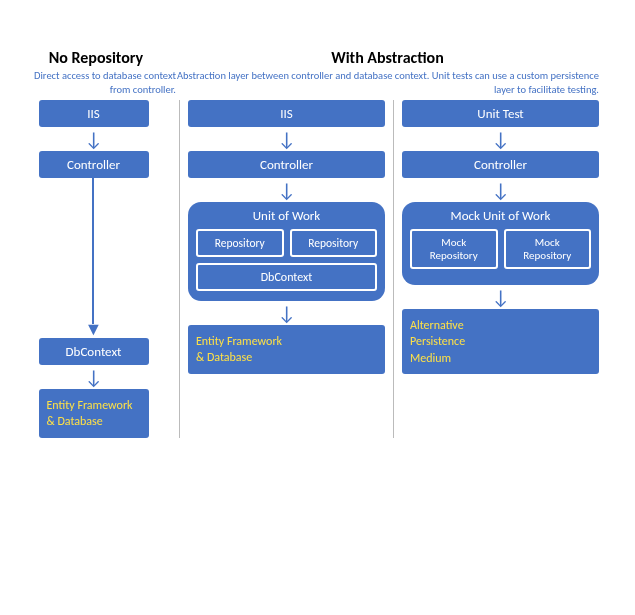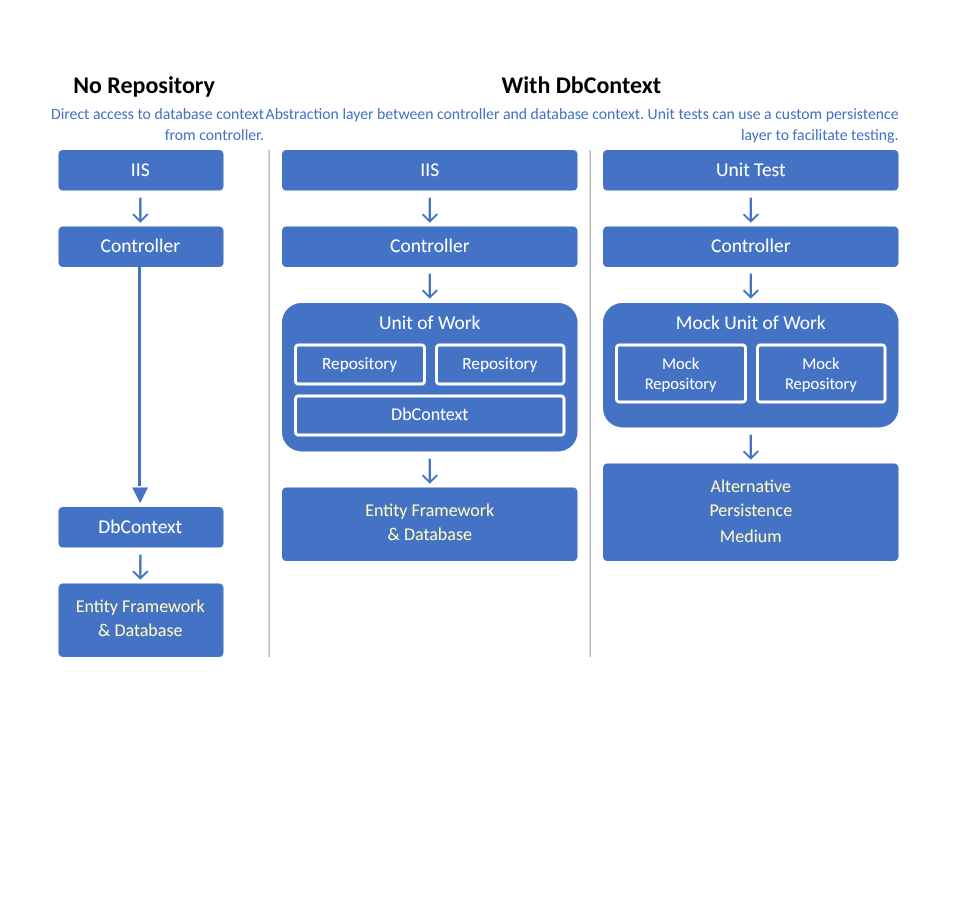--- a/index.html
+++ b/index.html
@@ -108,22 +108,21 @@
       color: #4472C4;
       font-size: 20px;
       text-align: center;
       line-height: 1;
       margin: 2px 0;
     }
 
     
     .bottom-box {
       background: #4472C4;
-      color: #fef9c3;
-      text-align: center;
+      color: #fde047;
       border-radius: 3px;
       padding: 8px;
       font-size: 12px;
       width: 100%;
       line-height: 1.35;
     }
 
     .no-repo-section {
       width: 155px;
       display: flex;
@@ -136,21 +135,21 @@
 <body>
 
 <div class="diagram-container">
 
   <div class="headers">
     <div class="col-header col-header-no-repo">
       <h2>No Repository</h2>
       <p>Direct access to database context from controller.</p>
     </div>
     <div class="col-header col-header-with-repo">
-      <h2>With DbContext</h2>
+      <h2>With Abstraction</h2>
       <p>Abstraction layer between controller and database context. Unit tests can use a custom persistence layer to facilitate testing.</p>
     </div>
   </div>
 
   <div style="display:flex; width:100%; gap:6px; align-items: flex-start; margin-top:4px;">
 
     <div class="no-repo-section">
       <div class="box" style="width:110px;">
         <span>IIS</span>
       </div>

